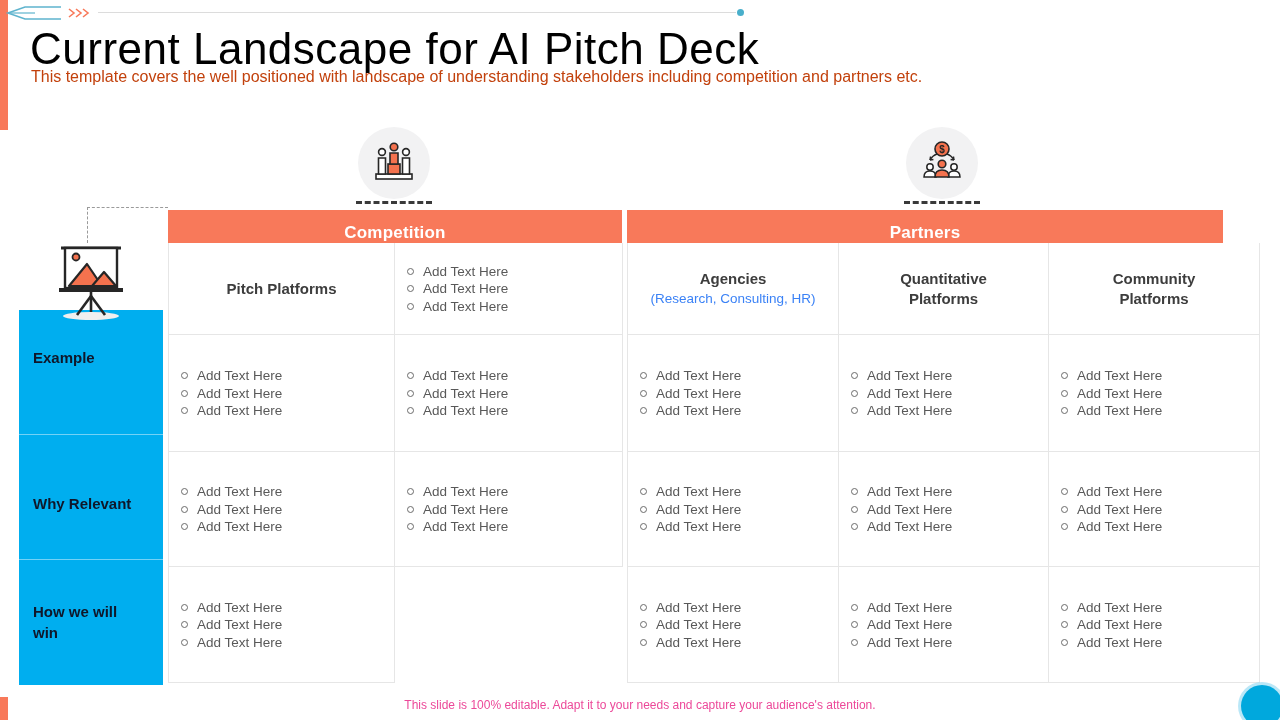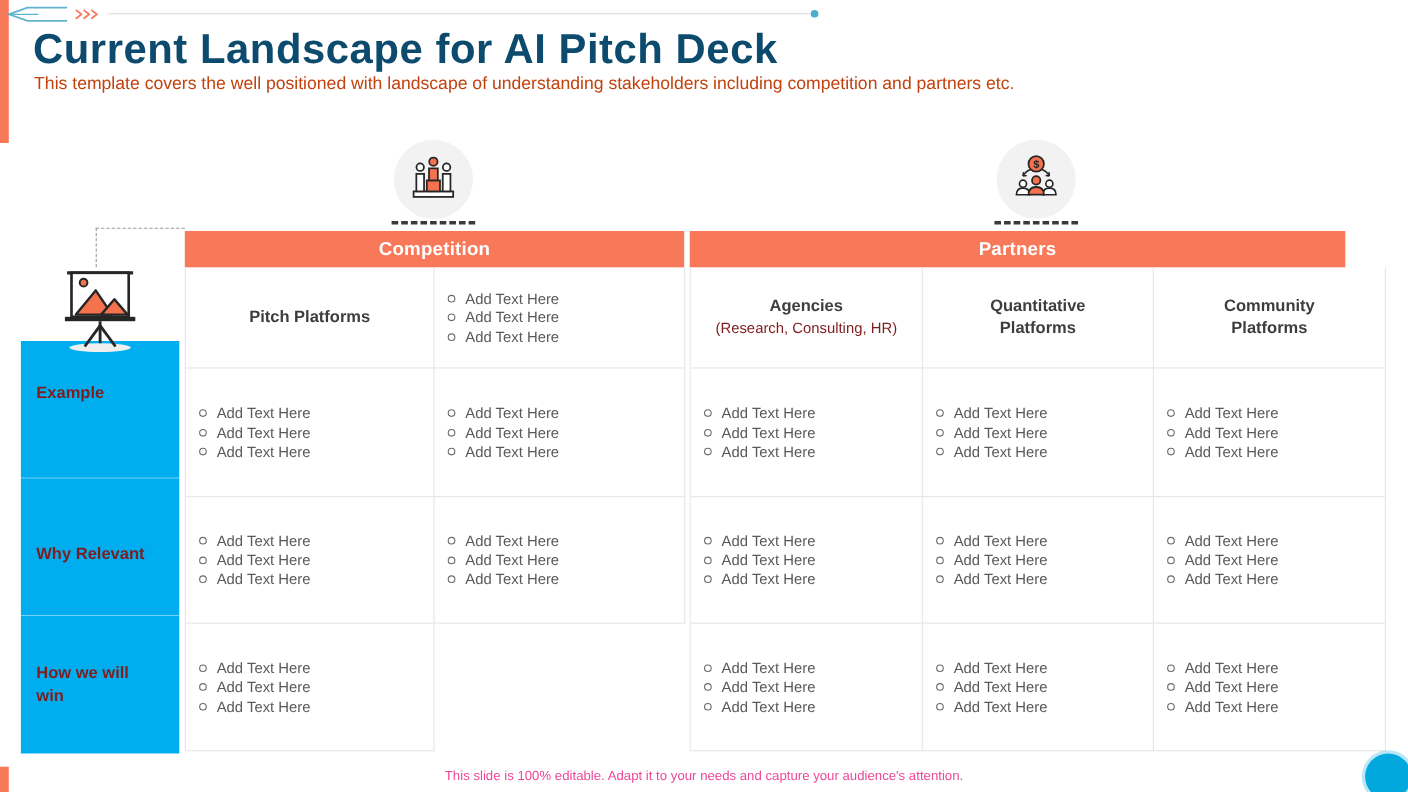--- a/index.html
+++ b/index.html
@@ -10,64 +10,64 @@
   
   .strip{position:absolute;left:0;width:8px;background:#F8795A;}
   .strip.top{top:0;height:130px;}
   .strip.bottom{top:697px;height:23px;}
   .flourish{position:absolute;left:5px;top:3px;width:92px;height:20px;}
   .deco-line{position:absolute;left:98px;top:12px;width:638px;height:1px;background:#DCDCDC;}
   .deco-dot{position:absolute;left:737px;top:9px;width:7px;height:7px;border-radius:50%;background:#49AFCB;}
   
   .title{
     position:absolute;left:30px;top:24px;width:900px;
-    font-size:38px;font-weight:700;color:#0c4a6e;letter-spacing:.5px;
+    font-size:44px;font-weight:400;color:#000000;letter-spacing:.5px;
   }
   .subtitle{position:absolute;left:31px;top:68px;font-size:16px;color:#c2410c;}
   
   .icon-circle{
     position:absolute;top:127px;width:72px;height:72px;border-radius:50%;
     background:#F2F2F3;display:flex;align-items:center;justify-content:center;
   }
   .icon-circle.competition{left:358px;}
   .icon-circle.partners{left:906px;}
   .icon-ground{position:absolute;top:201px;width:76px;border-top:3px dashed #3A3A3A;}
   .icon-ground.competition{left:356px;}
   .icon-ground.partners{left:904px;}
   
   .group-bar{
     position:absolute;top:210px;height:33px;background:#F8795A;color:#ffffff;
-    font-size:17px;font-weight:700;display:flex;align-items:center;justify-content:center;
+    font-size:17px;font-weight:700;display:flex;align-items:flex-end;justify-content:center;
     letter-spacing:.2px;
   }
   .group-bar.competition{left:168px;width:454px;}
   .group-bar.partners{left:627px;width:596px;}
   
   .tbl{position:absolute;top:243px;display:grid;grid-template-rows:92px 117px 115px 116px;border-left:1px solid #E6E6E6;}
   .tbl.competition{left:168px;width:454px;grid-template-columns:226px 228px;}
   .tbl.partners{left:627px;width:632px;grid-template-columns:211px 210px 211px;}
   .cell{border-right:1px solid #E6E6E6;border-bottom:1px solid #E6E6E6;box-sizing:border-box;}
   .head-cell{
     display:flex;flex-direction:column;align-items:center;justify-content:center;
     text-align:center;color:#3D3D3D;font-size:15px;font-weight:700;line-height:1.3;
   }
-  .head-cell .sub{font-weight:400;font-size:13.5px;color:#7f1d1d;margin-top:2px;}
+  .head-cell .sub{font-weight:400;font-size:13.5px;color:#3b82f6;margin-top:2px;}
   .head-cell .t{max-width:130px;}
   .body-cell{display:flex;flex-direction:column;justify-content:center;padding-left:12px;}
   .bullet-item{display:flex;align-items:center;height:17.5px;}
   .bullet-item .dot{
     width:7px;height:7px;border:1.3px solid #6B6B6B;border-radius:50%;
     margin-right:9px;flex:0 0 auto;box-sizing:border-box;
   }
   .bullet-item .txt{font-size:13.5px;color:#595959;white-space:nowrap;}
   
   .side{position:absolute;left:19px;top:310px;width:144px;height:375px;background:#00AEEF;}
   .side-row{
     height:125px;box-sizing:border-box;display:flex;align-items:center;
-    padding:0 14px;color:#7f1d1d;font-weight:700;font-size:15px;line-height:1.35;
+    padding:0 14px;color:#0f172a;font-weight:700;font-size:15px;line-height:1.35;
   }
   .side-row:not(:last-child){border-bottom:1px solid rgba(255,255,255,.45);}
   .side-row:nth-child(1) .lbl{transform:translateY(-14px);}
   .side-row:nth-child(2) .lbl{transform:translateY(-8px);margin-top:30px;}
   .side-row .lbl{max-width:105px;}
   
   .easel{position:absolute;left:43px;top:236px;}
   .connector{
     position:absolute;left:87px;top:207px;width:81px;height:36px;
     border-top:1px dashed #9A9A9A;border-left:1px dashed #9A9A9A;box-sizing:border-box;

